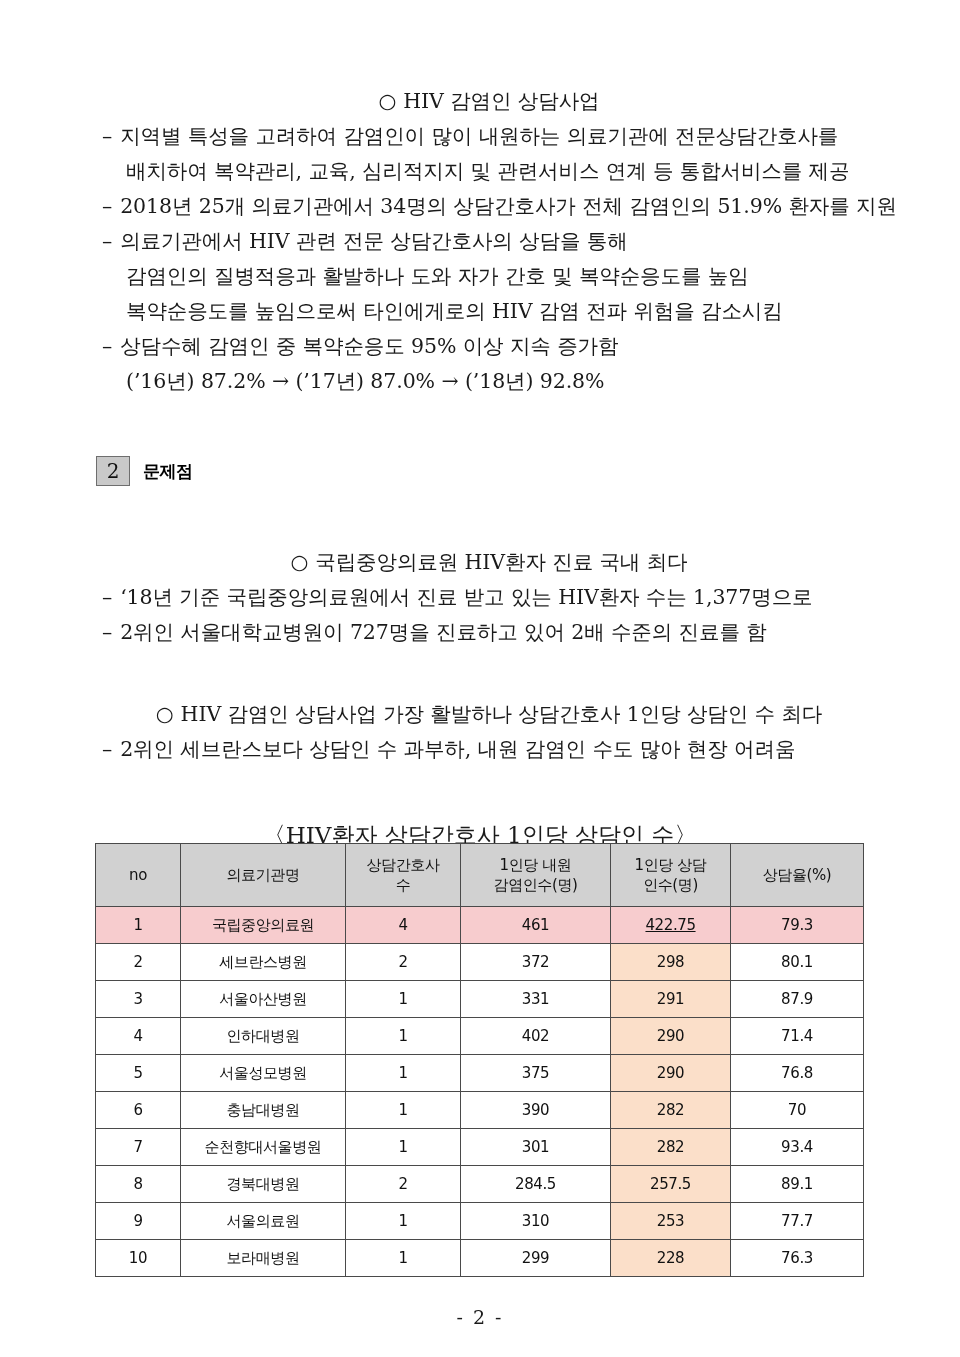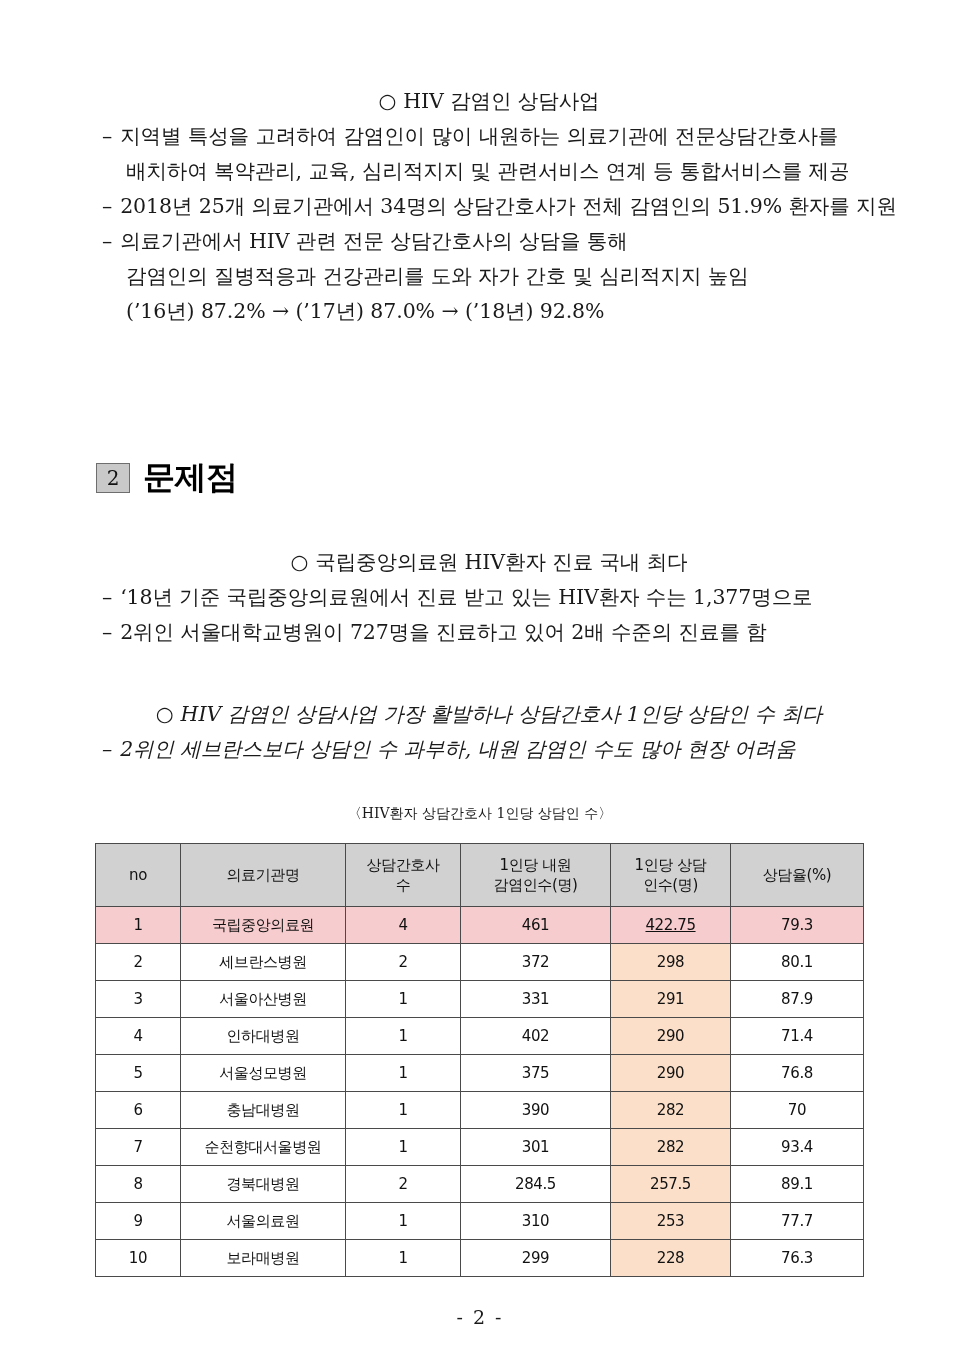--- a/index.html
+++ b/index.html
@@ -57,33 +57,34 @@
     border: 1.5px solid #6e6e6e;
     display: flex;
     align-items: center;
     justify-content: center;
     font-size: 20px;
     color: #111;
     box-sizing: border-box;
   }
   .section-title {
     font-family: "DejaVu Sans", "Liberation Sans", sans-serif;
-    font-size: 32px;
+    font-size: 17px;
     font-weight: bold;
     color: #000;
     letter-spacing: -0.5px;
   }
 
   
   .table-caption {
     position: absolute;
     left: 0;
     width: 960px;
     text-align: center;
-    font-size: 14px;
+    font-size: 23px;
+    margin-top: 15px;
   }
 
   
   .tbl-wrap {
     position: absolute;
     left: 95px;
     top: 843px;
     width: 768px;
   }
   table.data {
@@ -137,36 +138,38 @@
 <body>
 
 <div class="page">
 
   <div class="block" style="top:84px;">
     <div class="line lv0"><span class="bullet-o">○</span><span>HIV 감염인 상담사업</span></div>
     <div class="line lv1"><span class="bullet-d">–</span><span>지역별 특성을 고려하여 감염인이 많이 내원하는 의료기관에 전문상담간호사를</span></div>
     <div class="line lv2"><span>배치하여 복약관리, 교육, 심리적지지 및 관련서비스 연계 등 통합서비스를 제공</span></div>
     <div class="line lv1"><span class="bullet-d">–</span><span>2018년 25개 의료기관에서 34명의 상담간호사가 전체 감염인의 51.9% 환자를 지원</span></div>
     <div class="line lv1"><span class="bullet-d">–</span><span>의료기관에서 HIV 관련 전문 상담간호사의 상담을 통해</span></div>
-    <div class="line lv2"><span>감염인의 질병적응과 건강관리를 도와 자가 간호 및 심리적지지 높임</span></div>
+    <div class="line lv2"><span>감염인의 질병적응과 활발하나 도와 자가 간호 및 복약순응도를 높임</span></div>
+    <div class="line lv2"><span>복약순응도를 높임으로써 타인에게로의 HIV 감염 전파 위험을 감소시킴</span></div>
+    <div class="line lv1"><span class="bullet-d">–</span><span>상담수혜 감염인 중 복약순응도 95% 이상 지속 증가함</span></div>
     <div class="line lv2"><span>(’16년) 87.2% → (’17년) 87.0% → (’18년) 92.8%</span></div>
   </div>
 
   <div class="section-head" style="top:456px;">
     <div class="section-num">2</div>
     <div class="section-title">문제점</div>
   </div>
 
   <div class="block" style="top:545px;">
     <div class="line lv0"><span class="bullet-o">○</span><span>국립중앙의료원 HIV환자 진료 국내 최다</span></div>
     <div class="line lv1"><span class="bullet-d">–</span><span>‘18년 기준 국립중앙의료원에서 진료 받고 있는 HIV환자 수는 1,377명으로</span></div>
     <div class="line lv1"><span class="bullet-d">–</span><span>2위인 서울대학교병원이 727명을 진료하고 있어 2배 수준의 진료를 함</span></div>
   </div>
 
-  <div class="block" style="top:697px;font-style:italic;">
+  <div class="block" style="top:697px;">
     <div class="line lv0"><span class="bullet-o">○</span><span>HIV 감염인 상담사업 가장 활발하나 상담간호사 1인당 상담인 수 최다</span></div>
     <div class="line lv1"><span class="bullet-d">–</span><span>2위인 세브란스보다 상담인 수 과부하, 내원 감염인 수도 많아 현장 어려움</span></div>
   </div>
 
   <div class="table-caption" style="top:805px;">〈HIV환자 상담간호사 1인당 상담인 수〉</div>
 
   <div class="tbl-wrap">
     <table class="data">
       <colgroup>
         <col class="c-no">

